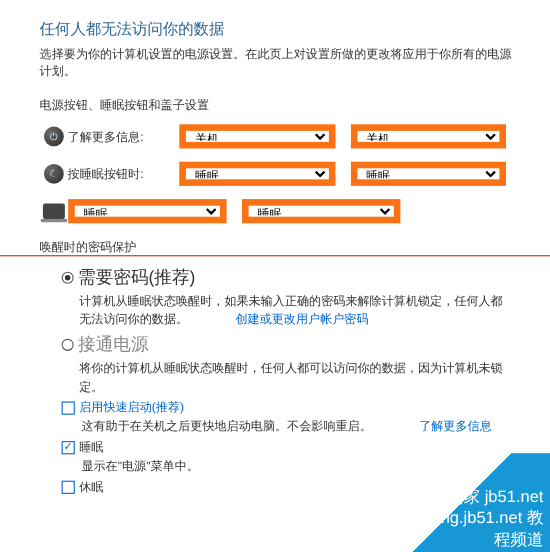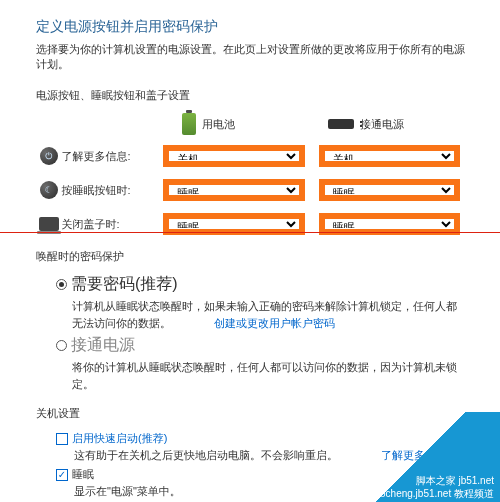--- a/index.html
+++ b/index.html
@@ -28,43 +28,32 @@
 .radio-dot.checked::after { content: ""; width: 5px; height: 5px; border-radius: 50%; background: #333; }
 .desc { margin: 0 14px 2px 36px; font-size: 11px; line-height: 1.5; }
 .link { color: #0066cc; cursor: pointer; margin-left: 40px; }
 .strike { position: relative; }
 .red-line { position: absolute; left: 0; right: 0; top: 232px; border-top: 1px solid #d21; pointer-events: none; }
 .cb-line { margin: 3px 0 2px 20px; display: flex; align-items: center; font-size: 11px; }
 .cb { width: 12px; height: 12px; border: 1px solid #0066cc; margin-right: 4px; display: inline-flex; align-items: center; justify-content: center; color: #0066cc; font-size: 10px; line-height: 1; }
 .rec { color: #0066cc; }
 .small-desc { margin: 0 14px 4px 38px; font-size: 11px; }
 .corner { position: absolute; right: 0; bottom: 0; width: 150px; height: 90px; background: linear-gradient(135deg, transparent 48%, #1797d3 48%); }
-.watermark { position: absolute; right: 6px; bottom: 2px; color: #fff; font-size: 10px; text-align: right; line-height: 1.3; }
+.watermark { position: absolute; right: 6px; bottom: 2px; color: #fff; font-size: 15px; text-align: right; line-height: 1.3; }
 .locked { color: #888; }
 </style>
 </head>
 <body>
 
 <div class="page">
-  <div class="title">定义电源按钮并启用密码保护</div>
+  <div class="title">任何人都无法访问你的数据</div>
   <div class="subtitle">选择要为你的计算机设置的电源设置。在此页上对设置所做的更改将应用于你所有的电源计划。</div>
 
   <div class="section-heading">电源按钮、睡眠按钮和盖子设置</div>
 
-  <div class="power-header">
-    <div class="power-header-spacer"></div>
-    <div class="power-col">
-      <span class="battery-icon"></span>
-      <span>用电池</span>
-    </div>
-    <div class="power-col">
-      <span class="plug-icon"></span>
-      <span>接通电源</span>
-    </div>
-  </div>
 
   <div class="row">
     <div class="row-icon">
         <span class="round-icon">⏻</span>
       </div>
     <div class="row-label">了解更多信息:</div>
     <select class="combo"><option>关机</option></select>
     <select class="combo"><option>关机</option></select>
   </div>
 
@@ -74,21 +63,20 @@
       </div>
     <div class="row-label">按睡眠按钮时:</div>
     <select class="combo"><option>睡眠</option></select>
     <select class="combo"><option>睡眠</option></select>
   </div>
 
   <div class="row">
     <div class="row-icon">
         <span class="laptop-icon"></span>
       </div>
-    <div class="row-label">关闭盖子时:</div>
     <select class="combo"><option>睡眠</option></select>
     <select class="combo"><option>睡眠</option></select>
   </div>
 
   <div class="divider-zone">
     <div class="section-heading strike">唤醒时的密码保护</div>
 
     <div class="radio-line">
       <span class="radio-dot checked"></span>
       <span>需要密码(推荐)</span>
@@ -98,21 +86,20 @@
       <span class="link">创建或更改用户帐户密码</span>
     </div>
 
     <div class="radio-line locked">
       <span class="radio-dot"></span>
       <span>接通电源</span>
     </div>
     <div class="desc">将你的计算机从睡眠状态唤醒时，任何人都可以访问你的数据，因为计算机未锁定。</div>
   </div>
 
-  <div class="section-heading" style="margin-top:14px">关机设置</div>
 
   <div class="cb-line">
     <span class="cb"></span>
     <span class="rec">启用快速启动(推荐)</span>
   </div>
   <div class="small-desc">
     <span>这有助于在关机之后更快地启动电脑。不会影响重启。</span>
     <span class="link">了解更多信息</span>
   </div>
 

